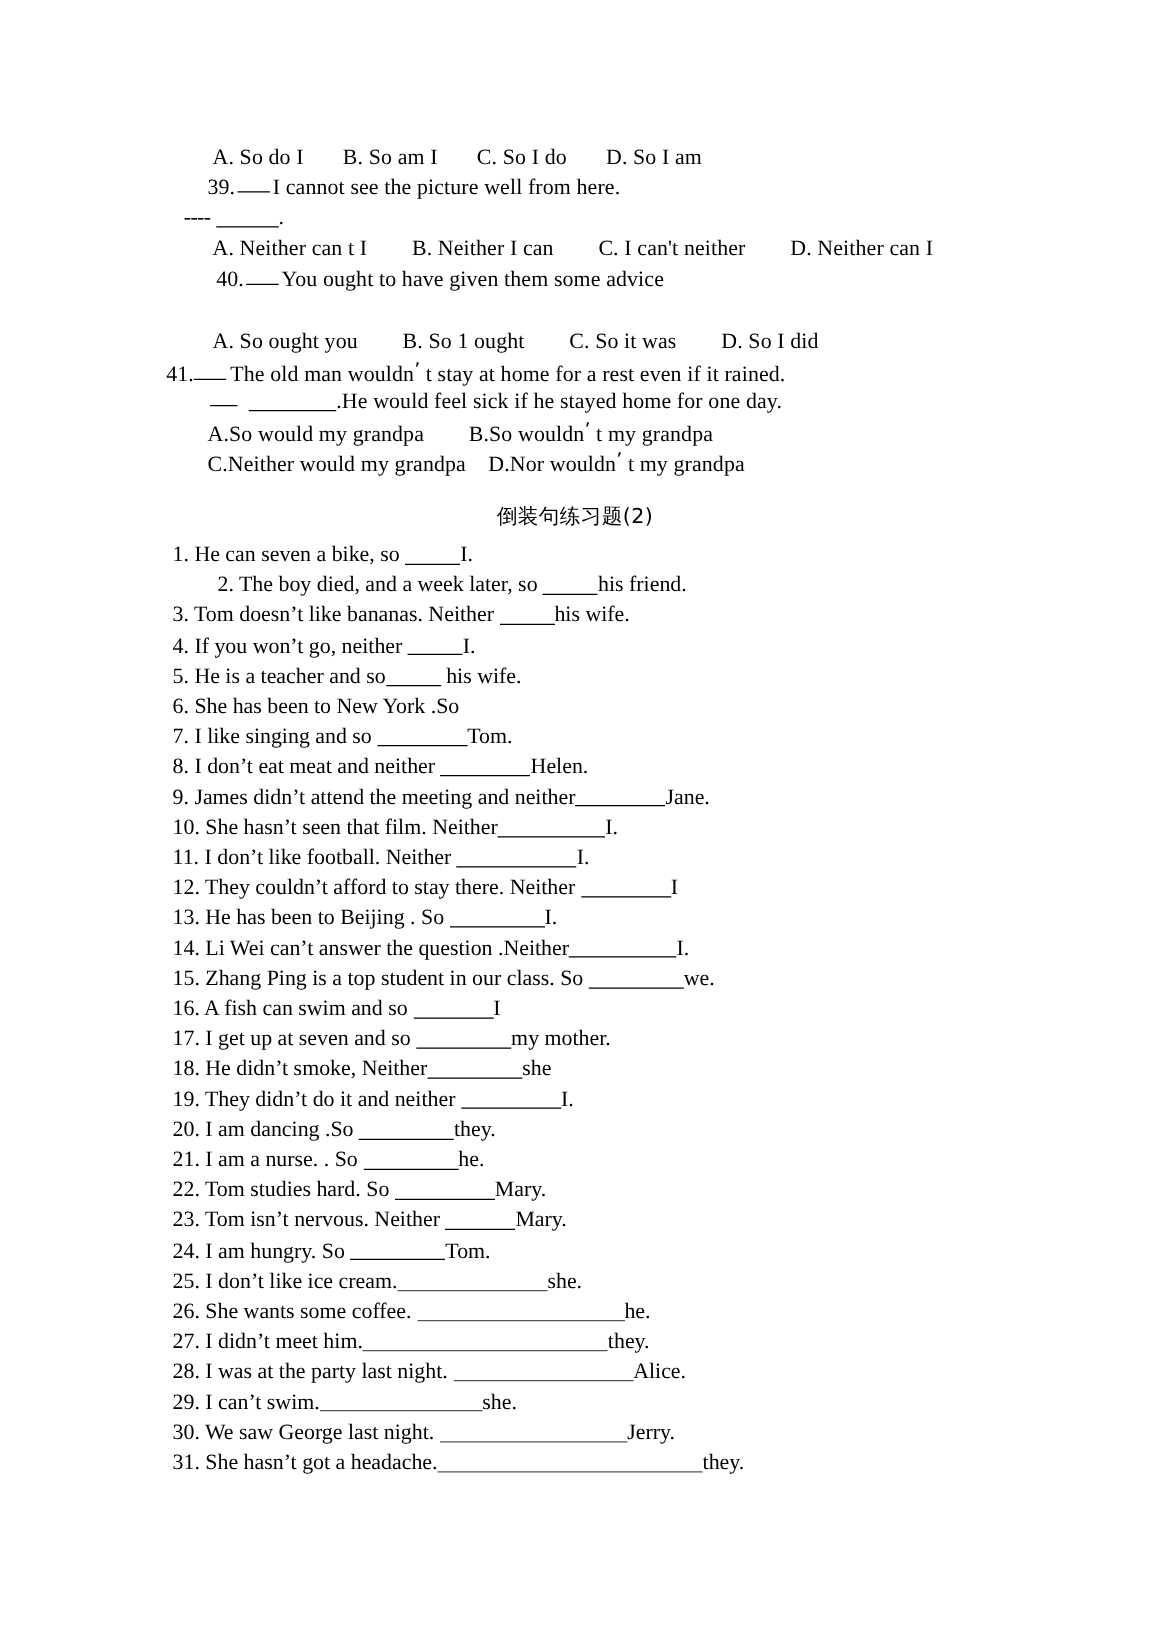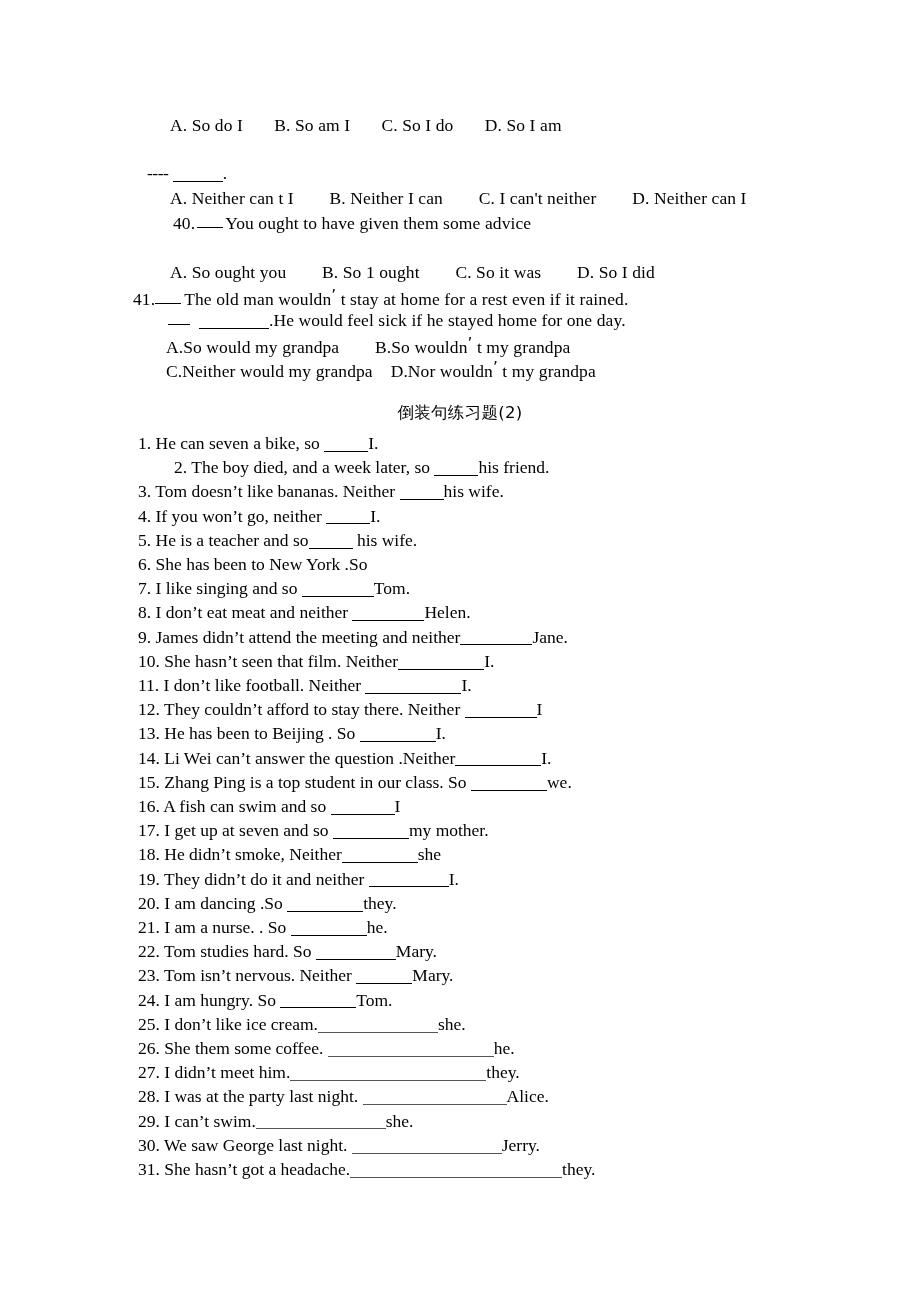--- a/index.html
+++ b/index.html
@@ -105,20 +105,21 @@
     vertical-align: 0.28em;
   }
 </style>
 </head>
 <body>
 
 <div class="page">
 
   <div class="line mcq-line" style="top:115px; left:170px;">A. So do I       B. So am I       C. So I do       D. So I am</div>
 
+  <div class="line stem-line" style="top:139px; left:166px;"><span>39.</span><span class="emdash"></span><span>I cannot see the picture well from here.</span></div>
 
   <div class="line stem-line" style="top:163px; left:147px;"><span class="dashrun">----</span><span> </span><span class="blank" style="width:50px;"></span><span>.</span></div>
 
   <div class="line opts-line" style="top:188px; left:170px;">A. Neither can t I        B. Neither I can        C. I can't neither        D. Neither can I</div>
 
   <div class="line stem-line" style="top:213px; left:173px;"><span>40.</span><span class="emdash"></span><span>You ought to have given them some advice</span></div>
 
 
   <div class="line opts-line" style="top:262px; left:170px;">A. So ought you        B. So 1 ought        C. So it was        D. So I did</div>
 
@@ -151,21 +152,21 @@
       <div class="ex-item" style="top: 796px;"><span>16.</span><span> </span><span>A fish can swim and so </span><span class="blank" style="width: 64px;"></span><span>I</span></div>
       <div class="ex-item" style="top: 820.2px;"><span>17.</span><span> </span><span>I get up at seven and so </span><span class="blank" style="width: 76px;"></span><span>my mother.</span></div>
       <div class="ex-item" style="top: 844.4px;"><span>18.</span><span> </span><span>He didn’t smoke, Neither</span><span class="blank" style="width: 76px;"></span><span>she</span></div>
       <div class="ex-item" style="top: 868.6px;"><span>19.</span><span> </span><span>They didn’t do it and neither </span><span class="blank" style="width: 80px;"></span><span>I.</span></div>
       <div class="ex-item" style="top: 892.8px;"><span>20.</span><span> </span><span>I am dancing .So </span><span class="blank" style="width: 76px;"></span><span>they.</span></div>
       <div class="ex-item" style="top: 917px;"><span>21.</span><span> </span><span>I am a nurse. . So </span><span class="blank" style="width: 76px;"></span><span>he.</span></div>
       <div class="ex-item" style="top: 941.2px;"><span>22.</span><span> </span><span>Tom studies hard. So </span><span class="blank" style="width: 80px;"></span><span>Mary.</span></div>
       <div class="ex-item" style="top: 965.4px;"><span>23.</span><span> </span><span>Tom isn’t nervous. Neither </span><span class="blank" style="width: 56px;"></span><span>Mary.</span></div>
       <div class="ex-item" style="top: 989.6px;"><span>24.</span><span> </span><span>I am hungry. So </span><span class="blank" style="width: 76px;"></span><span>Tom.</span></div>
       <div class="ex-item" style="top: 1013.8px;"><span>25.</span><span> </span><span>I don’t like ice cream.</span><span class="blank-dotted" style="width: 120px;"></span><span>she.</span></div>
-      <div class="ex-item" style="top: 1038px;"><span>26.</span><span> </span><span>She them some coffee. </span><span class="blank-dotted" style="width: 166px;"></span><span>he.</span></div>
+      <div class="ex-item" style="top: 1038px;"><span>26.</span><span> </span><span>She wants some coffee. </span><span class="blank-dotted" style="width: 166px;"></span><span>he.</span></div>
       <div class="ex-item" style="top: 1062.2px;"><span>27.</span><span> </span><span>I didn’t meet him.</span><span class="blank-dotted" style="width: 196px;"></span><span>they.</span></div>
       <div class="ex-item" style="top: 1086.4px;"><span>28.</span><span> </span><span>I was at the party last night. </span><span class="blank-dotted" style="width: 144px;"></span><span>Alice.</span></div>
       <div class="ex-item" style="top: 1110.6px;"><span>29.</span><span> </span><span>I can’t swim.</span><span class="blank-dotted" style="width: 130px;"></span><span>she.</span></div>
       <div class="ex-item" style="top: 1134.8px;"><span>30.</span><span> </span><span>We saw George last night. </span><span class="blank-dotted" style="width: 150px;"></span><span>Jerry.</span></div>
       <div class="ex-item" style="top: 1159px; text-align: right;"><span>31.</span><span> </span><span>She hasn’t got a headache.</span><span class="blank-dotted" style="width: 212px;"></span><span>they.</span></div>
     </div>
 
 </div>
 
 </body></html>

